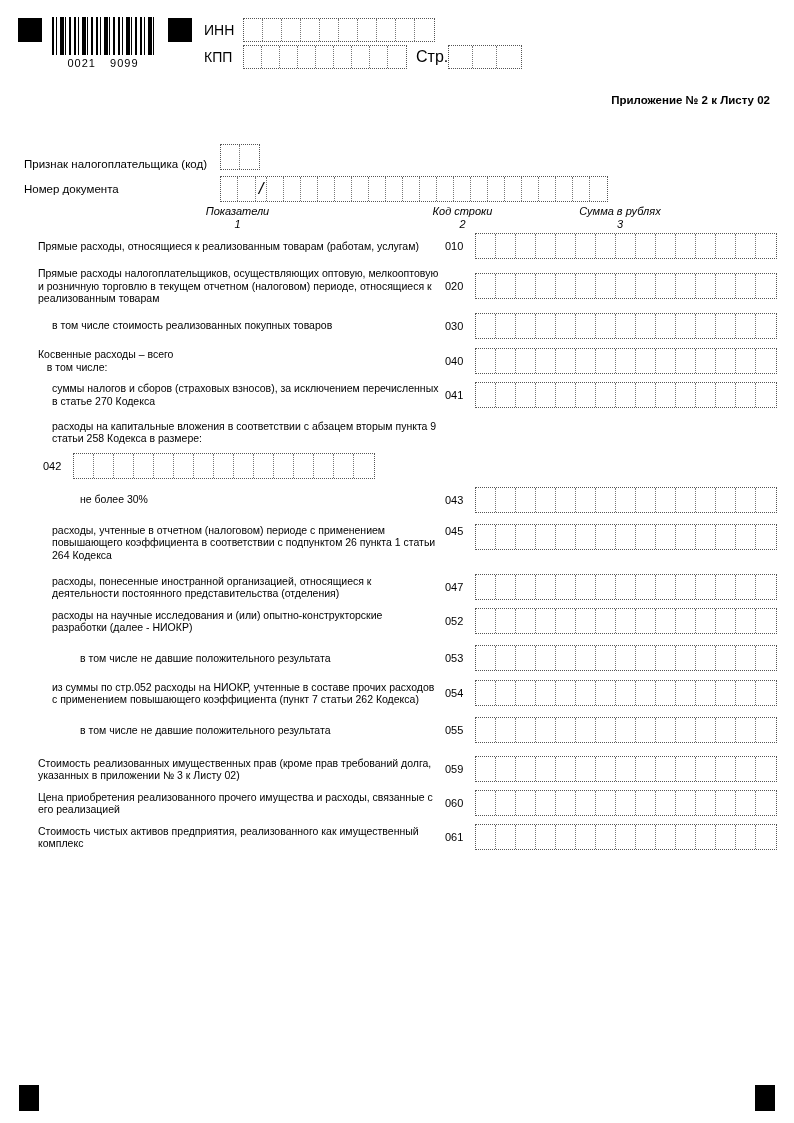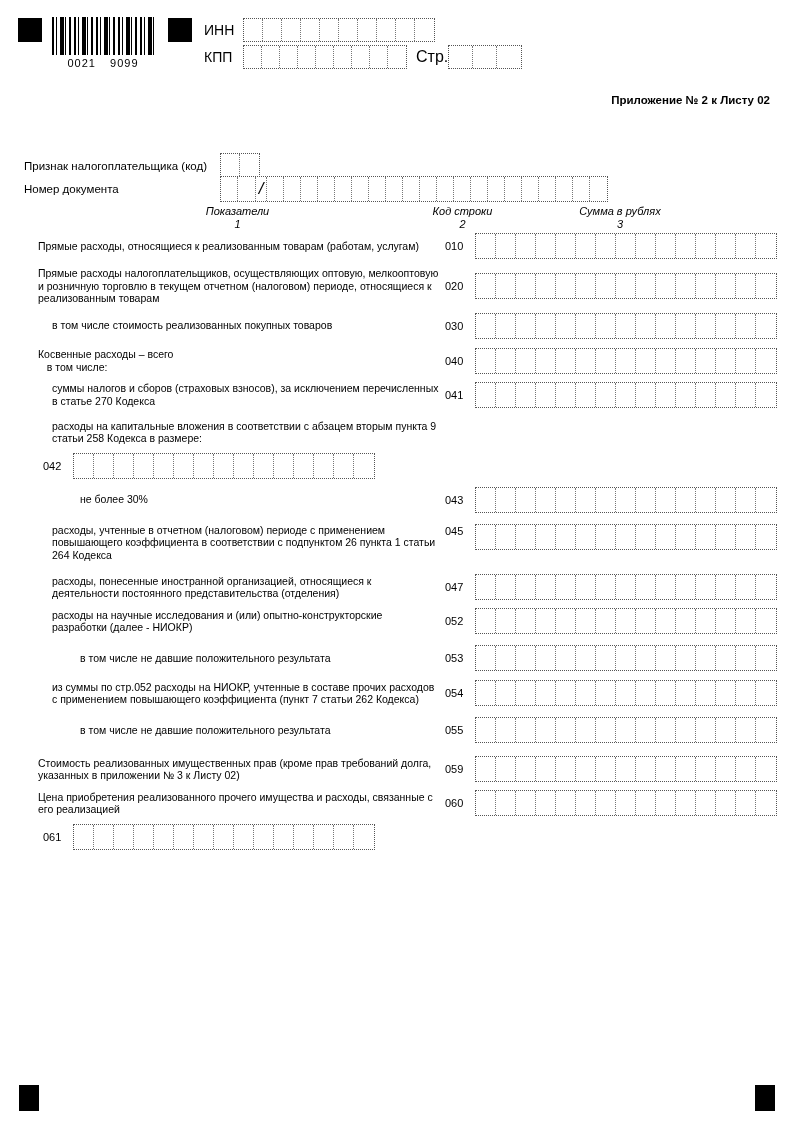--- a/index.html
+++ b/index.html
@@ -52,21 +52,21 @@
   
   .reg { position:absolute; left:204px; top:18px; }
   .reg-row { display:flex; align-items:center; }
   .reg-row + .reg-row { margin-top:3px; }
   .reg-label { width:39px; font-size:14px; }
   .pg-label { margin-left:9px; margin-right:0; font-size:16px; }
   
   .appendix { position:absolute; top:94px; right:24px; font-size:11.5px; font-weight:bold; }
   .doc-title { position:absolute; top:112px; left:0; width:100%; text-align:center; font-size:13px; font-weight:bold; }
   .hfield { position:absolute; left:24px; display:flex; align-items:center; font-size:11.5px; }
-  .hfield-attr { top:153px; }
+  .hfield-attr { top:144px;align-items:flex-end; }
   .hfield-doc  { top:176px; }
   .hfield .hlabel-attr { width:196px; }
   .hfield .hlabel-doc  { width:196px; }
   
   .colheads { position:absolute; top:205px; left:0; width:100%; font-size:11px; font-style:italic; }
   .colhead { position:absolute; text-align:center; }
   .colhead-1 { left:145px; width:185px; }
   .colhead-2 { left:415px; width:95px; }
   .colhead-3 { left:530px; width:180px; }
   .colhead .cnum { margin-top:1px; }
@@ -519,20 +519,21 @@
           <span class="cell"></span>
           <span class="cell"></span>
           <span class="cell"></span>
           <span class="cell"></span>
           <span class="cell"></span>
           <span class="cell"></span>
           <span class="cell"></span>
         </div>
       </div>
       <div class="trow indent0">
+        <div class="rlabel">Стоимость чистых активов предприятия, реализованного как имущественный комплекс</div>
         <div class="rcode">061</div>
         <div class="cellbox box-sum">
           <span class="cell"></span>
           <span class="cell"></span>
           <span class="cell"></span>
           <span class="cell"></span>
           <span class="cell"></span>
           <span class="cell"></span>
           <span class="cell"></span>
           <span class="cell"></span>

